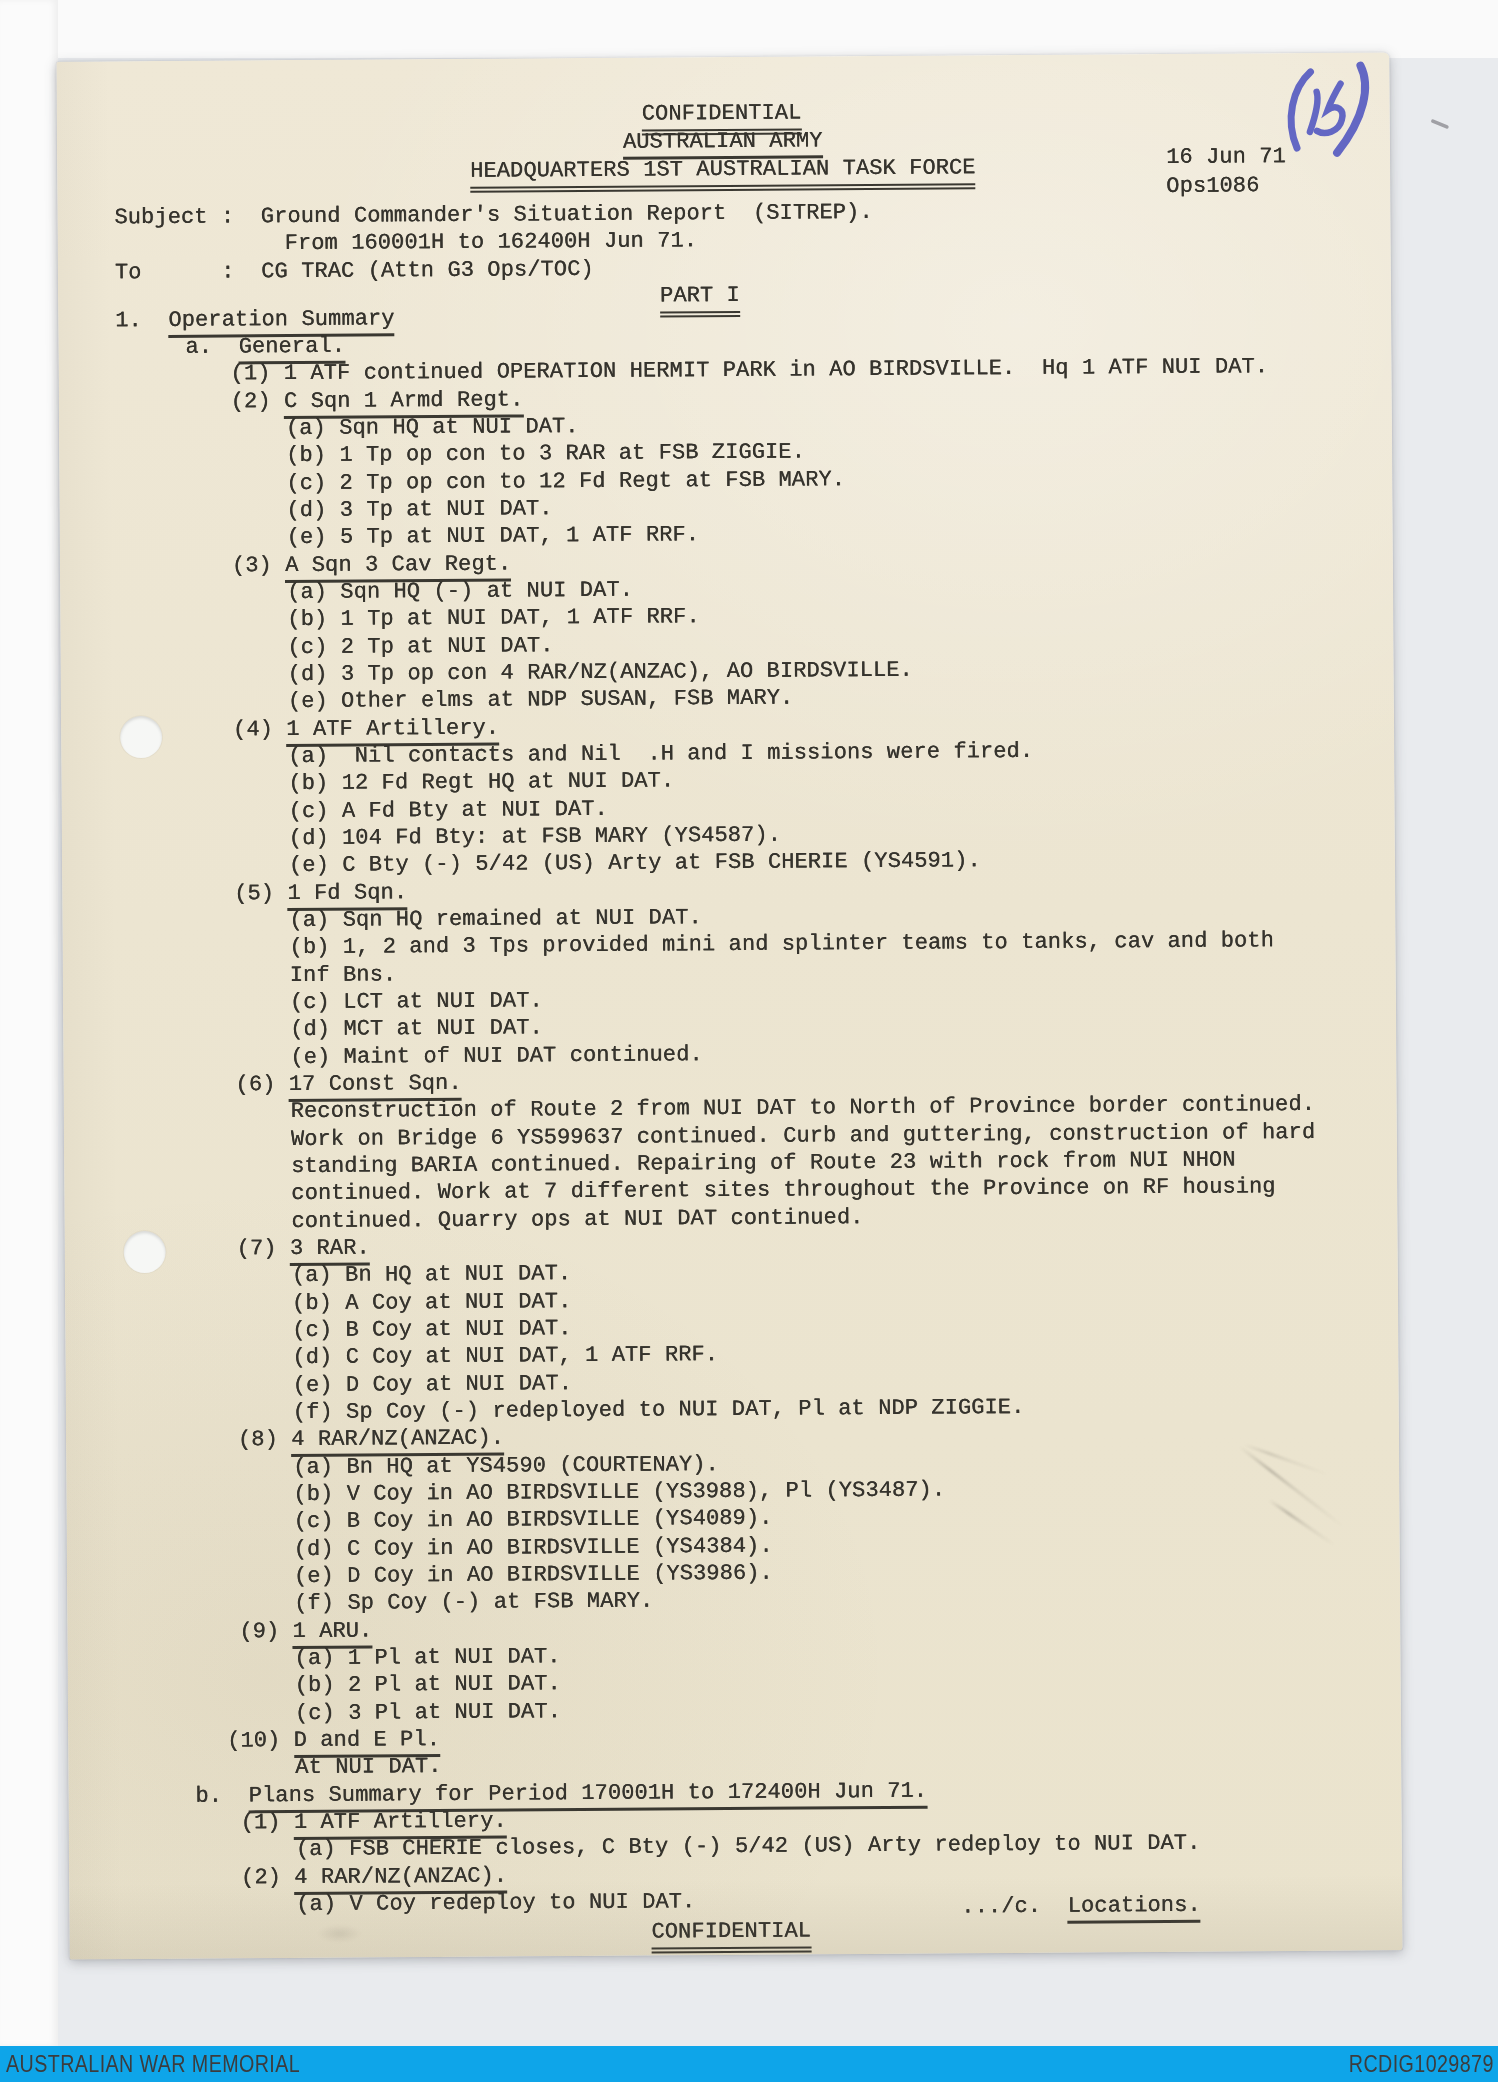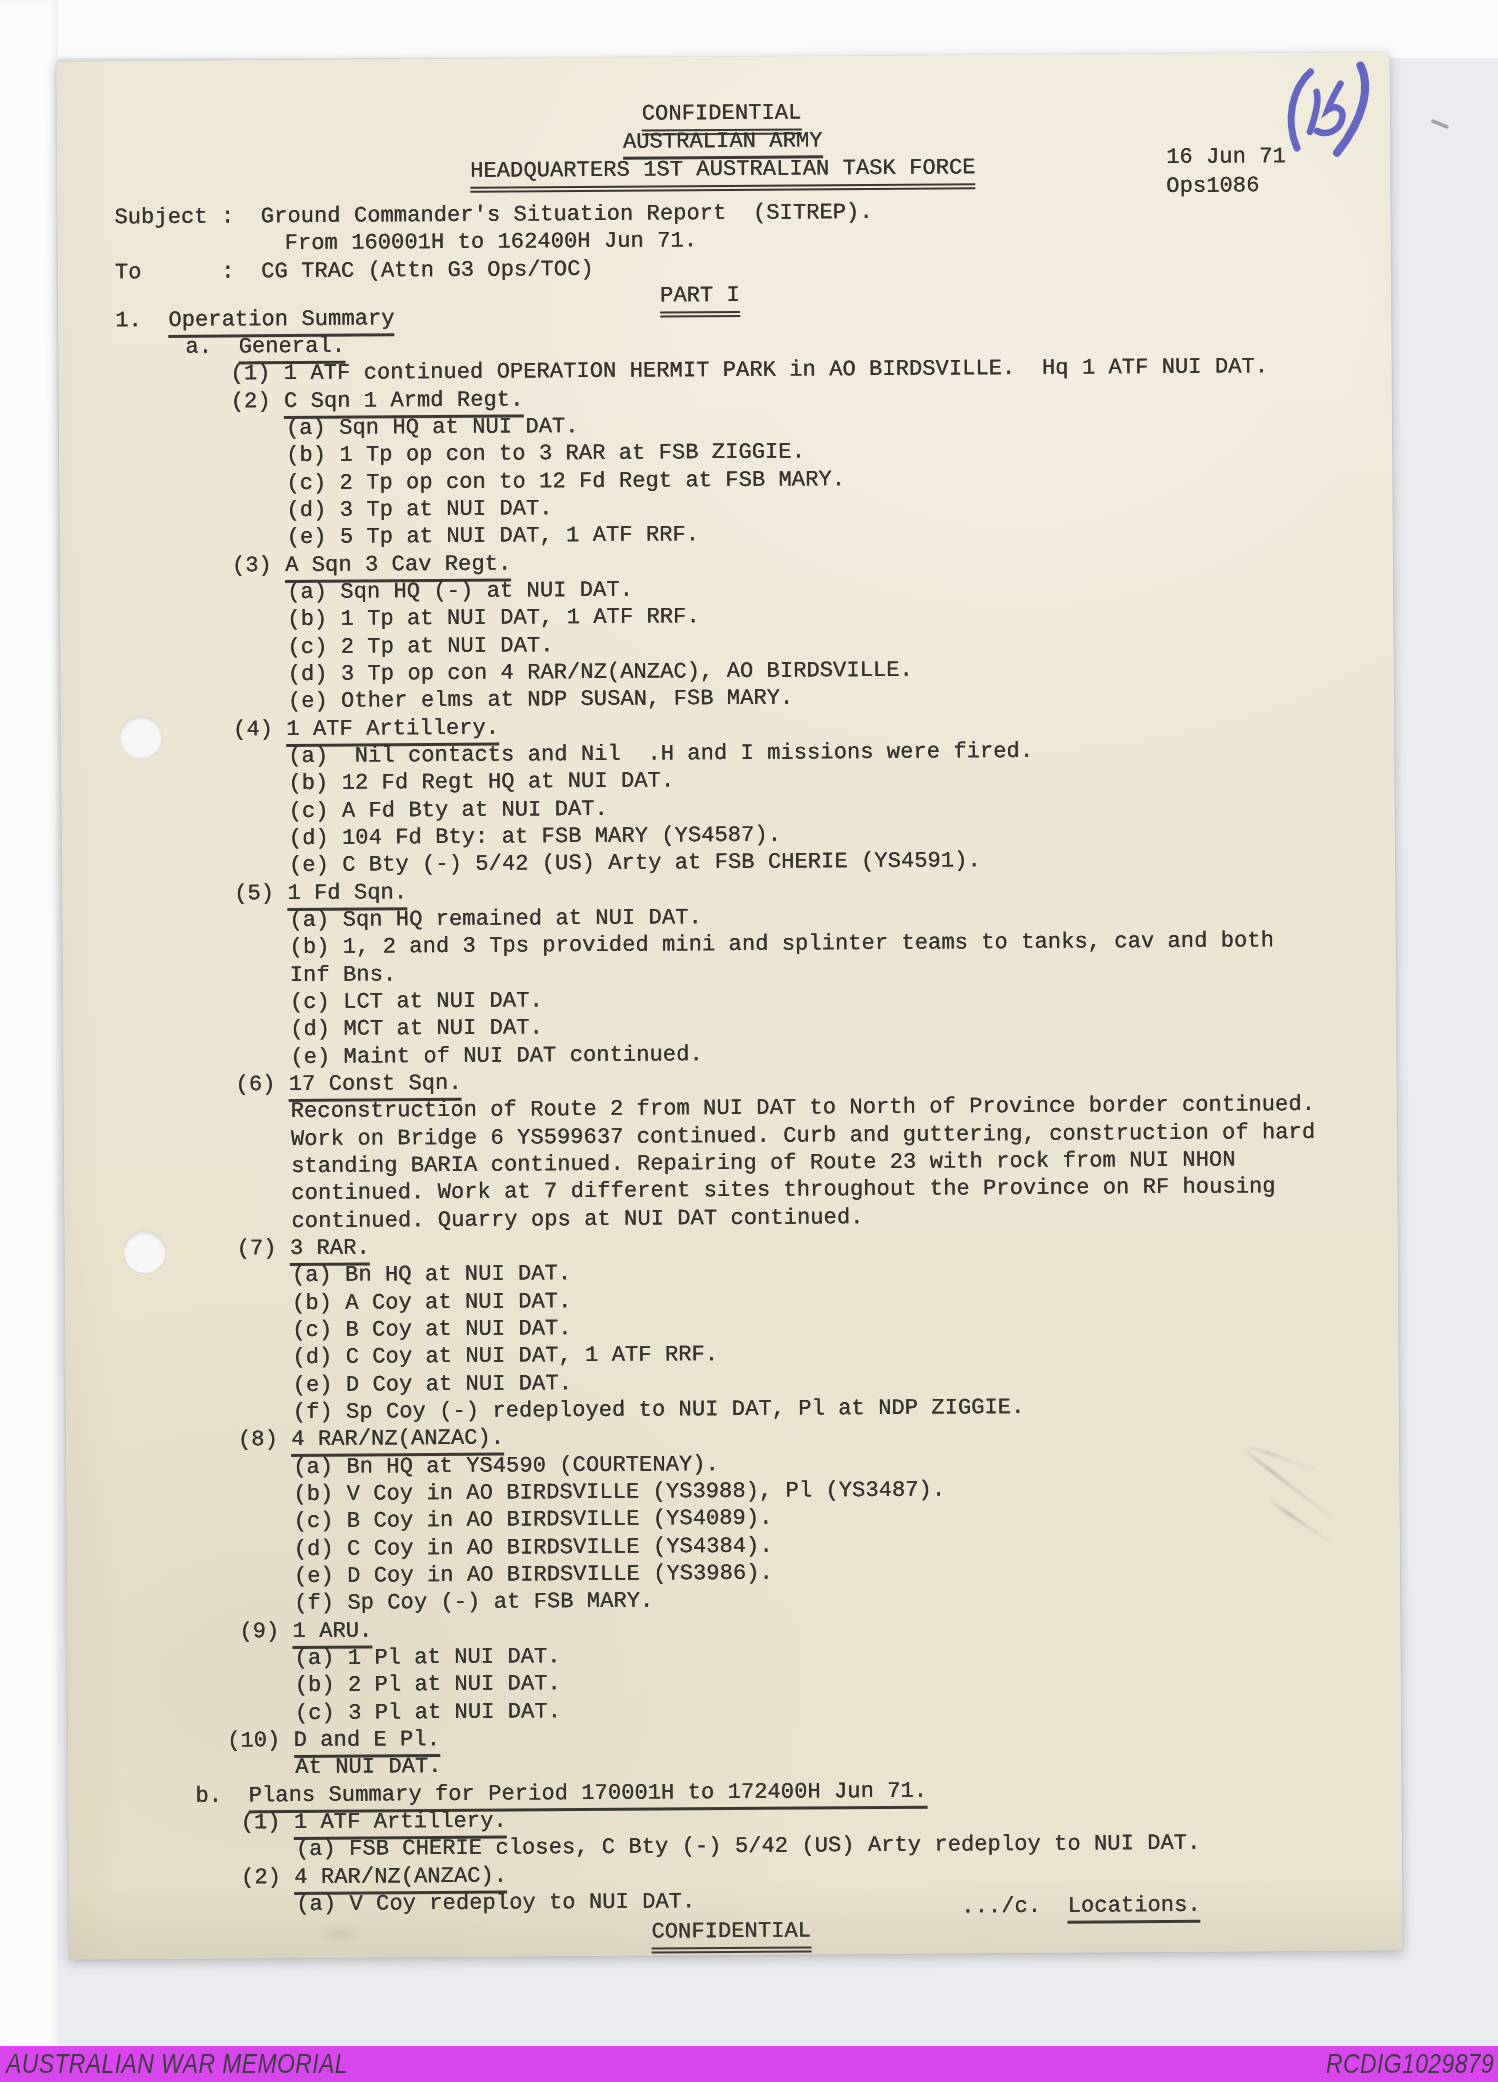--- a/index.html
+++ b/index.html
@@ -30,23 +30,23 @@
   .hole{position:absolute;width:42px;height:42px;border-radius:50%;background:#f6f7f5;
         box-shadow:inset 0 2px 3px rgba(0,0,0,0.12), 0 0 0 1px rgba(0,0,0,0.03);}
   .hole.h1{left:59px;top:655px;}
   .hole.h2{left:59px;top:1170px;}
   .hand-number{position:absolute;left:1180px;top:5px;width:220px;height:112px;}
   .sr{position:absolute;width:1px;height:1px;overflow:hidden;clip:rect(0 0 0 0);white-space:nowrap;}
   .smudge{position:absolute;pointer-events:none;}
   .pencil{background:linear-gradient(90deg, rgba(0,0,0,0) 0%, rgba(80,76,70,0.55) 30%, rgba(80,76,70,0.25) 55%, rgba(0,0,0,0) 100%);
           height:3px;filter:blur(1px);opacity:0.5;}
   .stain{background:radial-gradient(closest-side, rgba(95,90,82,0.35), rgba(95,90,82,0) 75%);filter:blur(1.5px);opacity:0.4;}
-  .footer-bar{position:absolute;left:0;top:2046px;width:1498px;height:36px;background:#d946ef;
+  .footer-bar{position:absolute;left:0;top:2046px;width:1498px;height:36px;background:#0ea5e9;
               display:flex;align-items:center;justify-content:space-between;
-              font-family:"Liberation Sans",sans-serif;color:#3c3c3e;font-size:28px;font-weight:500;font-style:italic;}
+              font-family:"Liberation Sans",sans-serif;color:#3c3c3e;font-size:24px;font-weight:500;}
   .footer-bar .fl{transform:scaleX(0.82);transform-origin:0 50%;margin-left:6px;letter-spacing:0.5px;}
   .footer-bar .fr{transform:scaleX(0.82);transform-origin:100% 50%;margin-right:4px;letter-spacing:0.5px;}
 </style>
 </head>
 <body>
 
 <div class="canvas">
   <div class="top-band"></div>
   <div class="edge-strip"></div>
 

